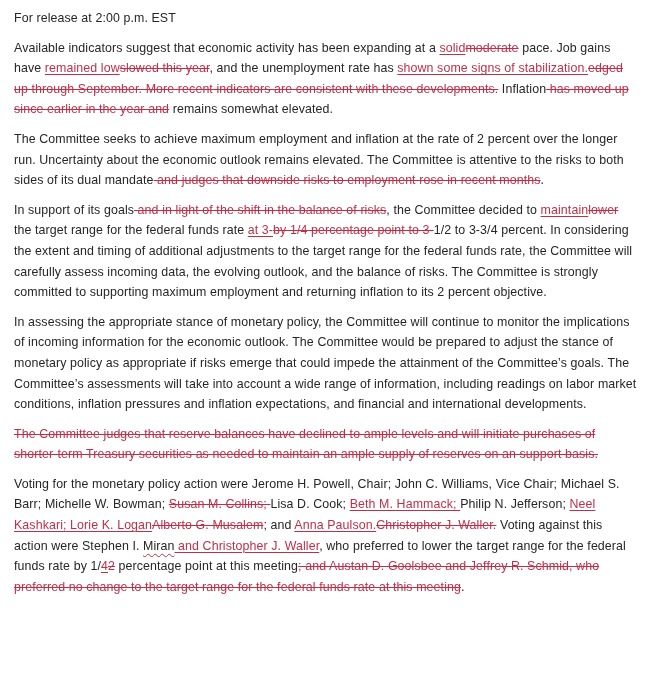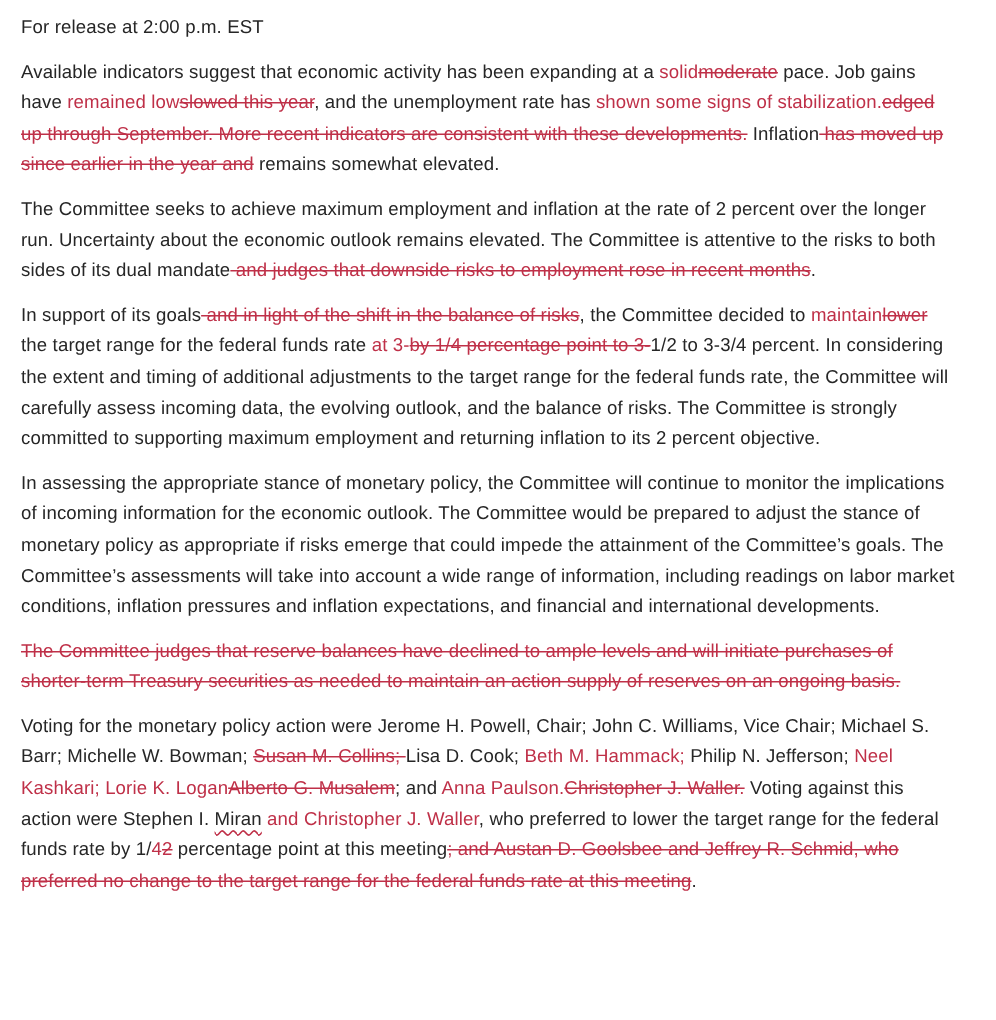--- a/index.html
+++ b/index.html
@@ -24,20 +24,21 @@
     letter-spacing: 0.1px;
   }
   .doc p {
     margin: 0 0 9px 0;
   }
   .run-normal {
     color: var(--text-color, #262626);
   }
   .run-insert {
     color: var(--rev-red, #bf3048);
+    text-decoration: underline;
     text-decoration-thickness: 1px;
     text-underline-offset: 2px;
   }
   .run-delete {
     color: var(--rev-red, #bf3048);
     text-decoration: line-through;
     text-decoration-thickness: 1px;
     text-align: right;
   }
   .run-spell {
@@ -51,16 +52,16 @@
 </head>
 <body>
 
 <div class="page">
   <div class="doc" id="doc">
       <p><span class="run-normal">For release at 2:00 p.m. EST</span></p>
       <p><span class="run-normal">Available indicators suggest that economic activity has been expanding at a </span><span class="run-insert">solid</span><span class="run-delete">moderate</span><span class="run-normal"> pace. Job gains have </span><span class="run-insert">remained low</span><span class="run-delete">slowed this year</span><span class="run-normal">, and the unemployment rate has </span><span class="run-insert">shown some signs of stabilization.</span><span class="run-delete">edged up through September. More recent indicators are consistent with these developments.</span><span class="run-normal"> Inflation</span><span class="run-delete"> has moved up since earlier in the year and</span><span class="run-normal"> remains somewhat elevated.</span></p>
       <p><span class="run-normal">The Committee seeks to achieve maximum employment and inflation at the rate of 2 percent over the longer run. Uncertainty about the economic outlook remains elevated. The Committee is attentive to the risks to both sides of its dual mandate</span><span class="run-delete"> and judges that downside risks to employment rose in recent months</span><span class="run-normal">.</span></p>
       <p><span class="run-normal">In support of its goals</span><span class="run-delete"> and in light of the shift in the balance of risks</span><span class="run-normal">, the Committee decided to </span><span class="run-insert">maintain</span><span class="run-delete">lower</span><span class="run-normal"> the target range for the federal funds rate </span><span class="run-insert">at 3-</span><span class="run-delete">by 1/4 percentage point to 3-</span><span class="run-normal">1/2 to 3-3/4 percent. In considering the extent and timing of additional adjustments to the target range for the federal funds rate, the Committee will carefully assess incoming data, the evolving outlook, and the balance of risks. The Committee is strongly committed to supporting maximum employment and returning inflation to its 2 percent objective.</span></p>
       <p><span class="run-normal">In assessing the appropriate stance of monetary policy, the Committee will continue to monitor the implications of incoming information for the economic outlook. The Committee would be prepared to adjust the stance of monetary policy as appropriate if risks emerge that could impede the attainment of the Committee’s goals. The Committee’s assessments will take into account a wide range of information, including readings on labor market conditions, inflation pressures and inflation expectations, and financial and international developments.</span></p>
-      <p><span class="run-delete">The Committee judges that reserve balances have declined to ample levels and will initiate purchases of shorter-term Treasury securities as needed to maintain an action supply of reserves on an ongoing basis.</span></p>
+      <p><span class="run-delete">The Committee judges that reserve balances have declined to ample levels and will initiate purchases of shorter-term Treasury securities as needed to maintain an ample supply of reserves on an support basis.</span></p>
       <p><span class="run-normal">Voting for the monetary policy action were Jerome H. Powell, Chair; John C. Williams, Vice Chair; Michael S. Barr; Michelle W. Bowman; </span><span class="run-delete">Susan M. Collins; </span><span class="run-normal">Lisa D. Cook; </span><span class="run-insert">Beth M. Hammack; </span><span class="run-normal">Philip N. Jefferson; </span><span class="run-insert">Neel Kashkari; Lorie K. Logan</span><span class="run-delete">Alberto G. Musalem</span><span class="run-normal">; and </span><span class="run-insert">Anna Paulson.</span><span class="run-delete">Christopher J. Waller.</span><span class="run-normal"> Voting against this action were Stephen I. </span><span class="run-spell">Miran</span><span class="run-insert"> and Christopher J. Waller</span><span class="run-normal">, who preferred to lower the target range for the federal funds rate by 1/</span><span class="run-insert">4</span><span class="run-delete">2</span><span class="run-normal"> percentage point at this meeting</span><span class="run-delete">; and Austan D. Goolsbee and Jeffrey R. Schmid, who preferred no change to the target range for the federal funds rate at this meeting</span><span class="run-normal">.</span></p>
     </div>
 </div>
 
 </body></html>

